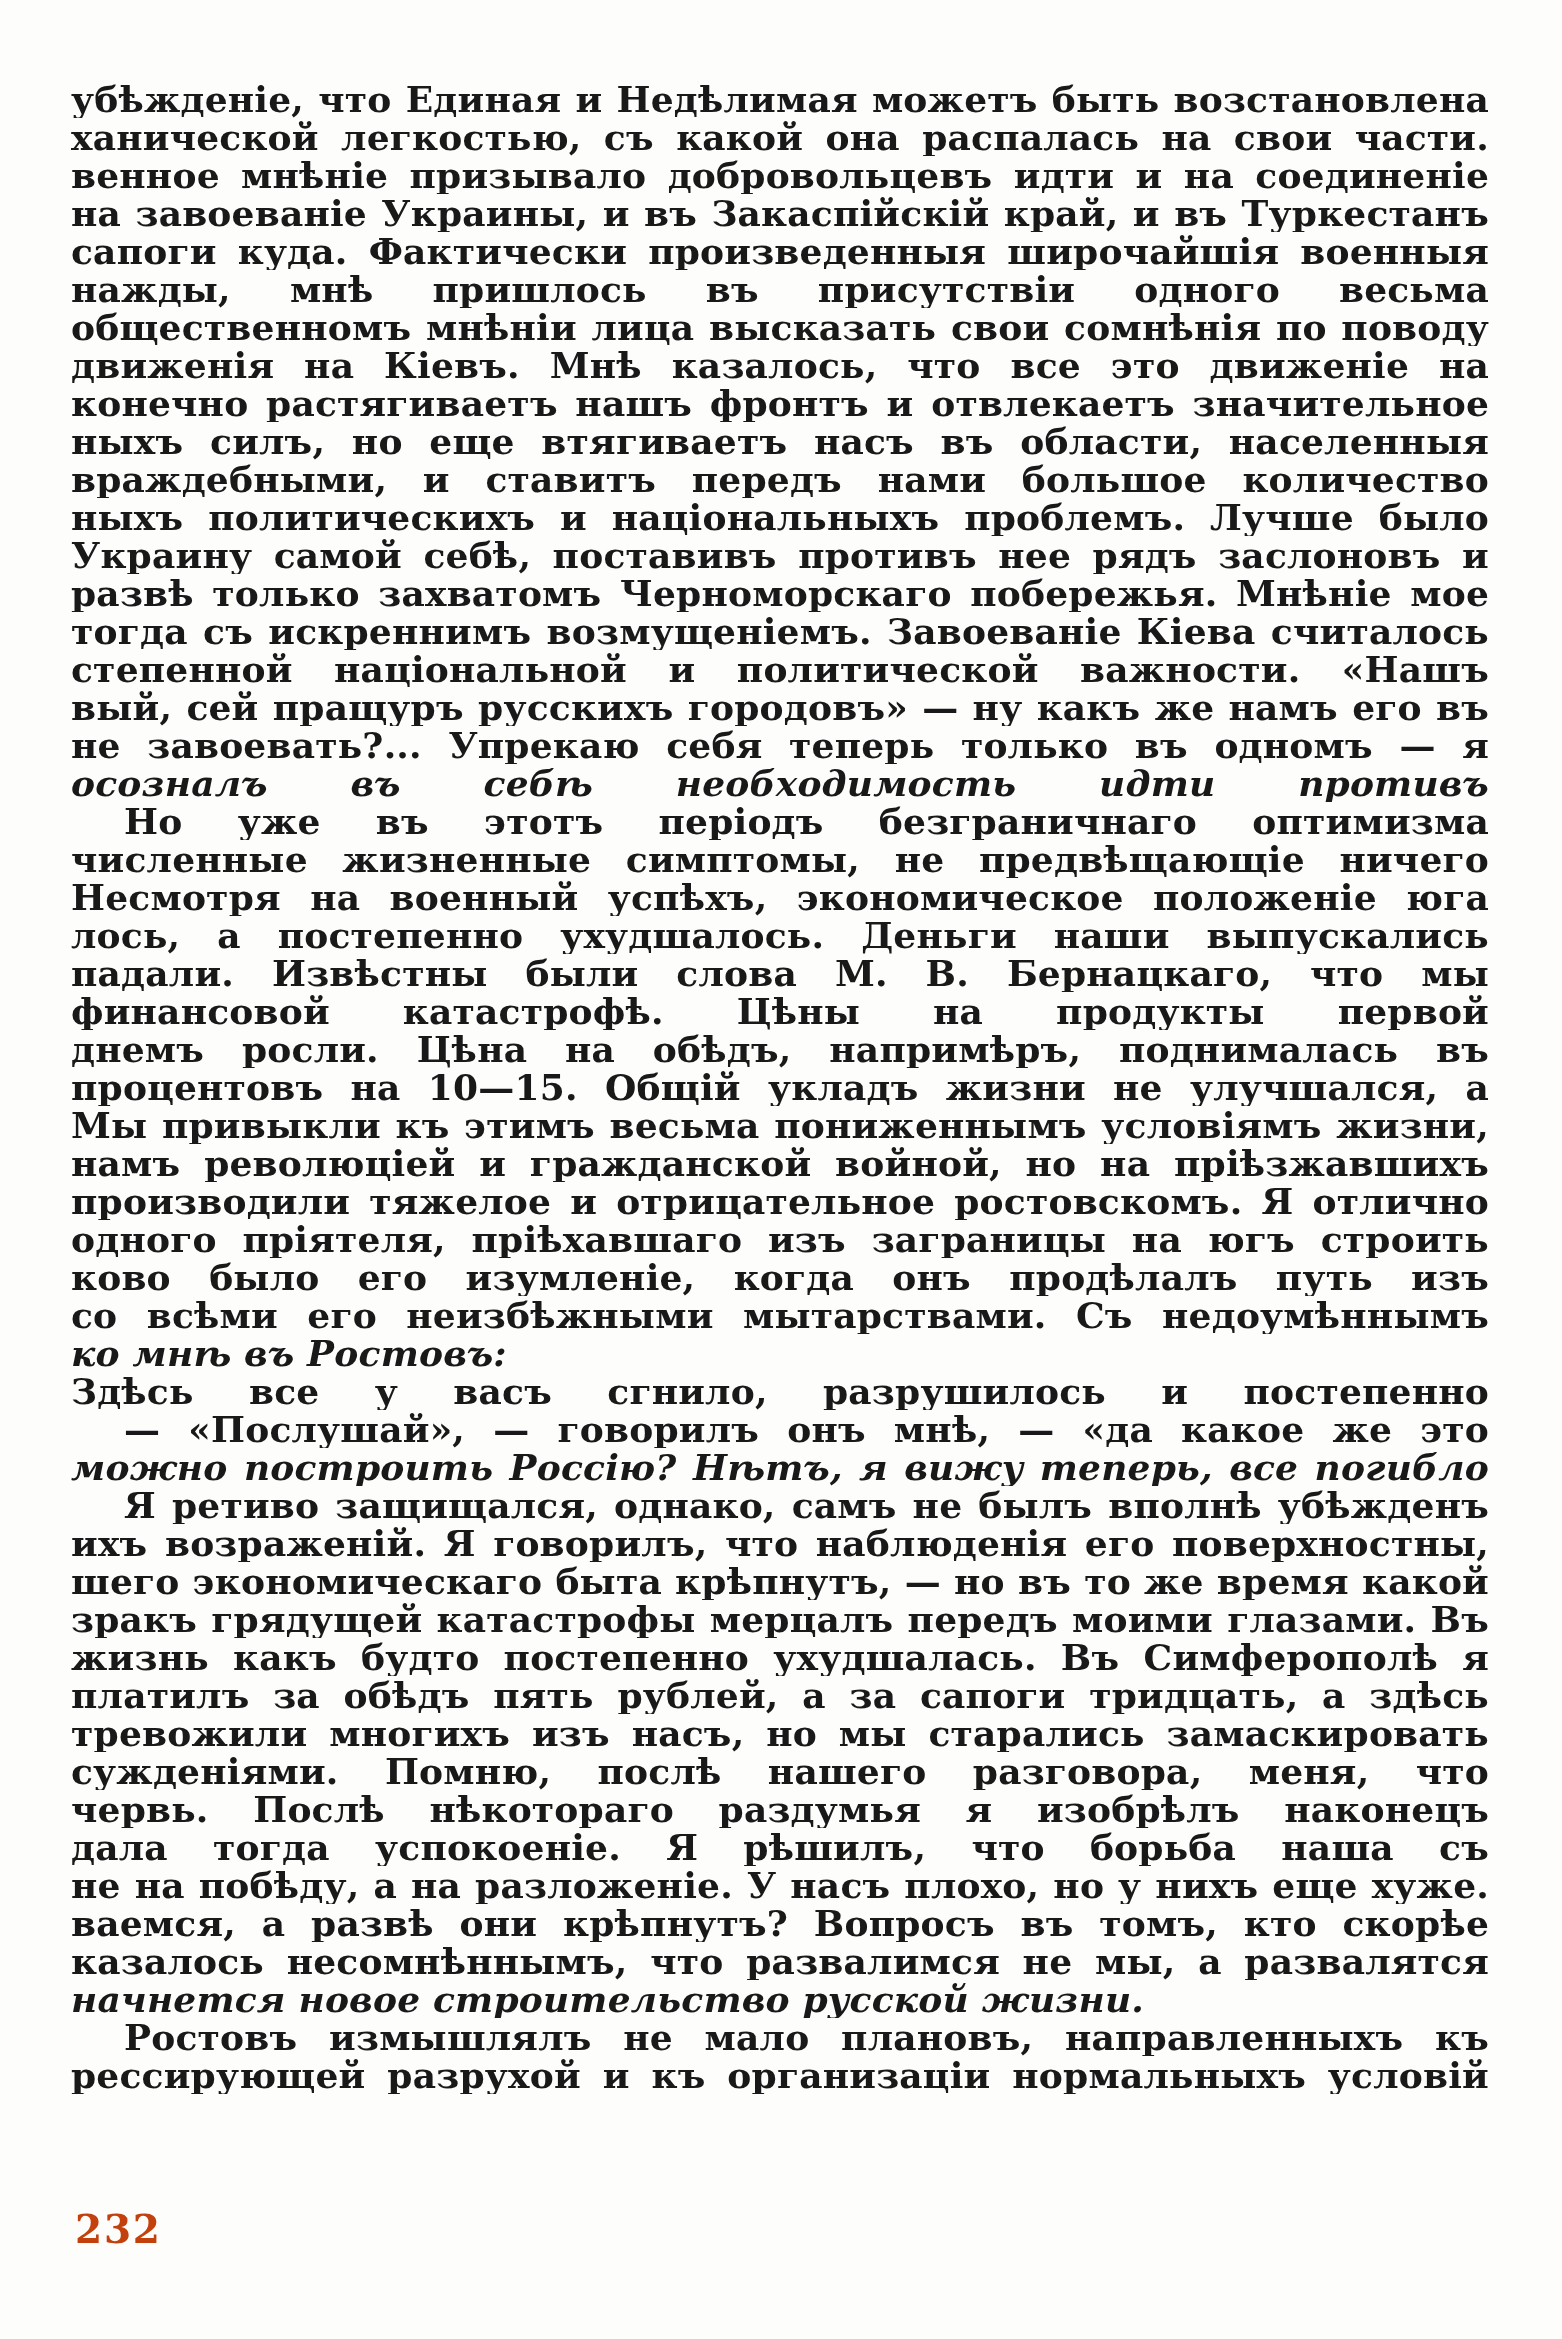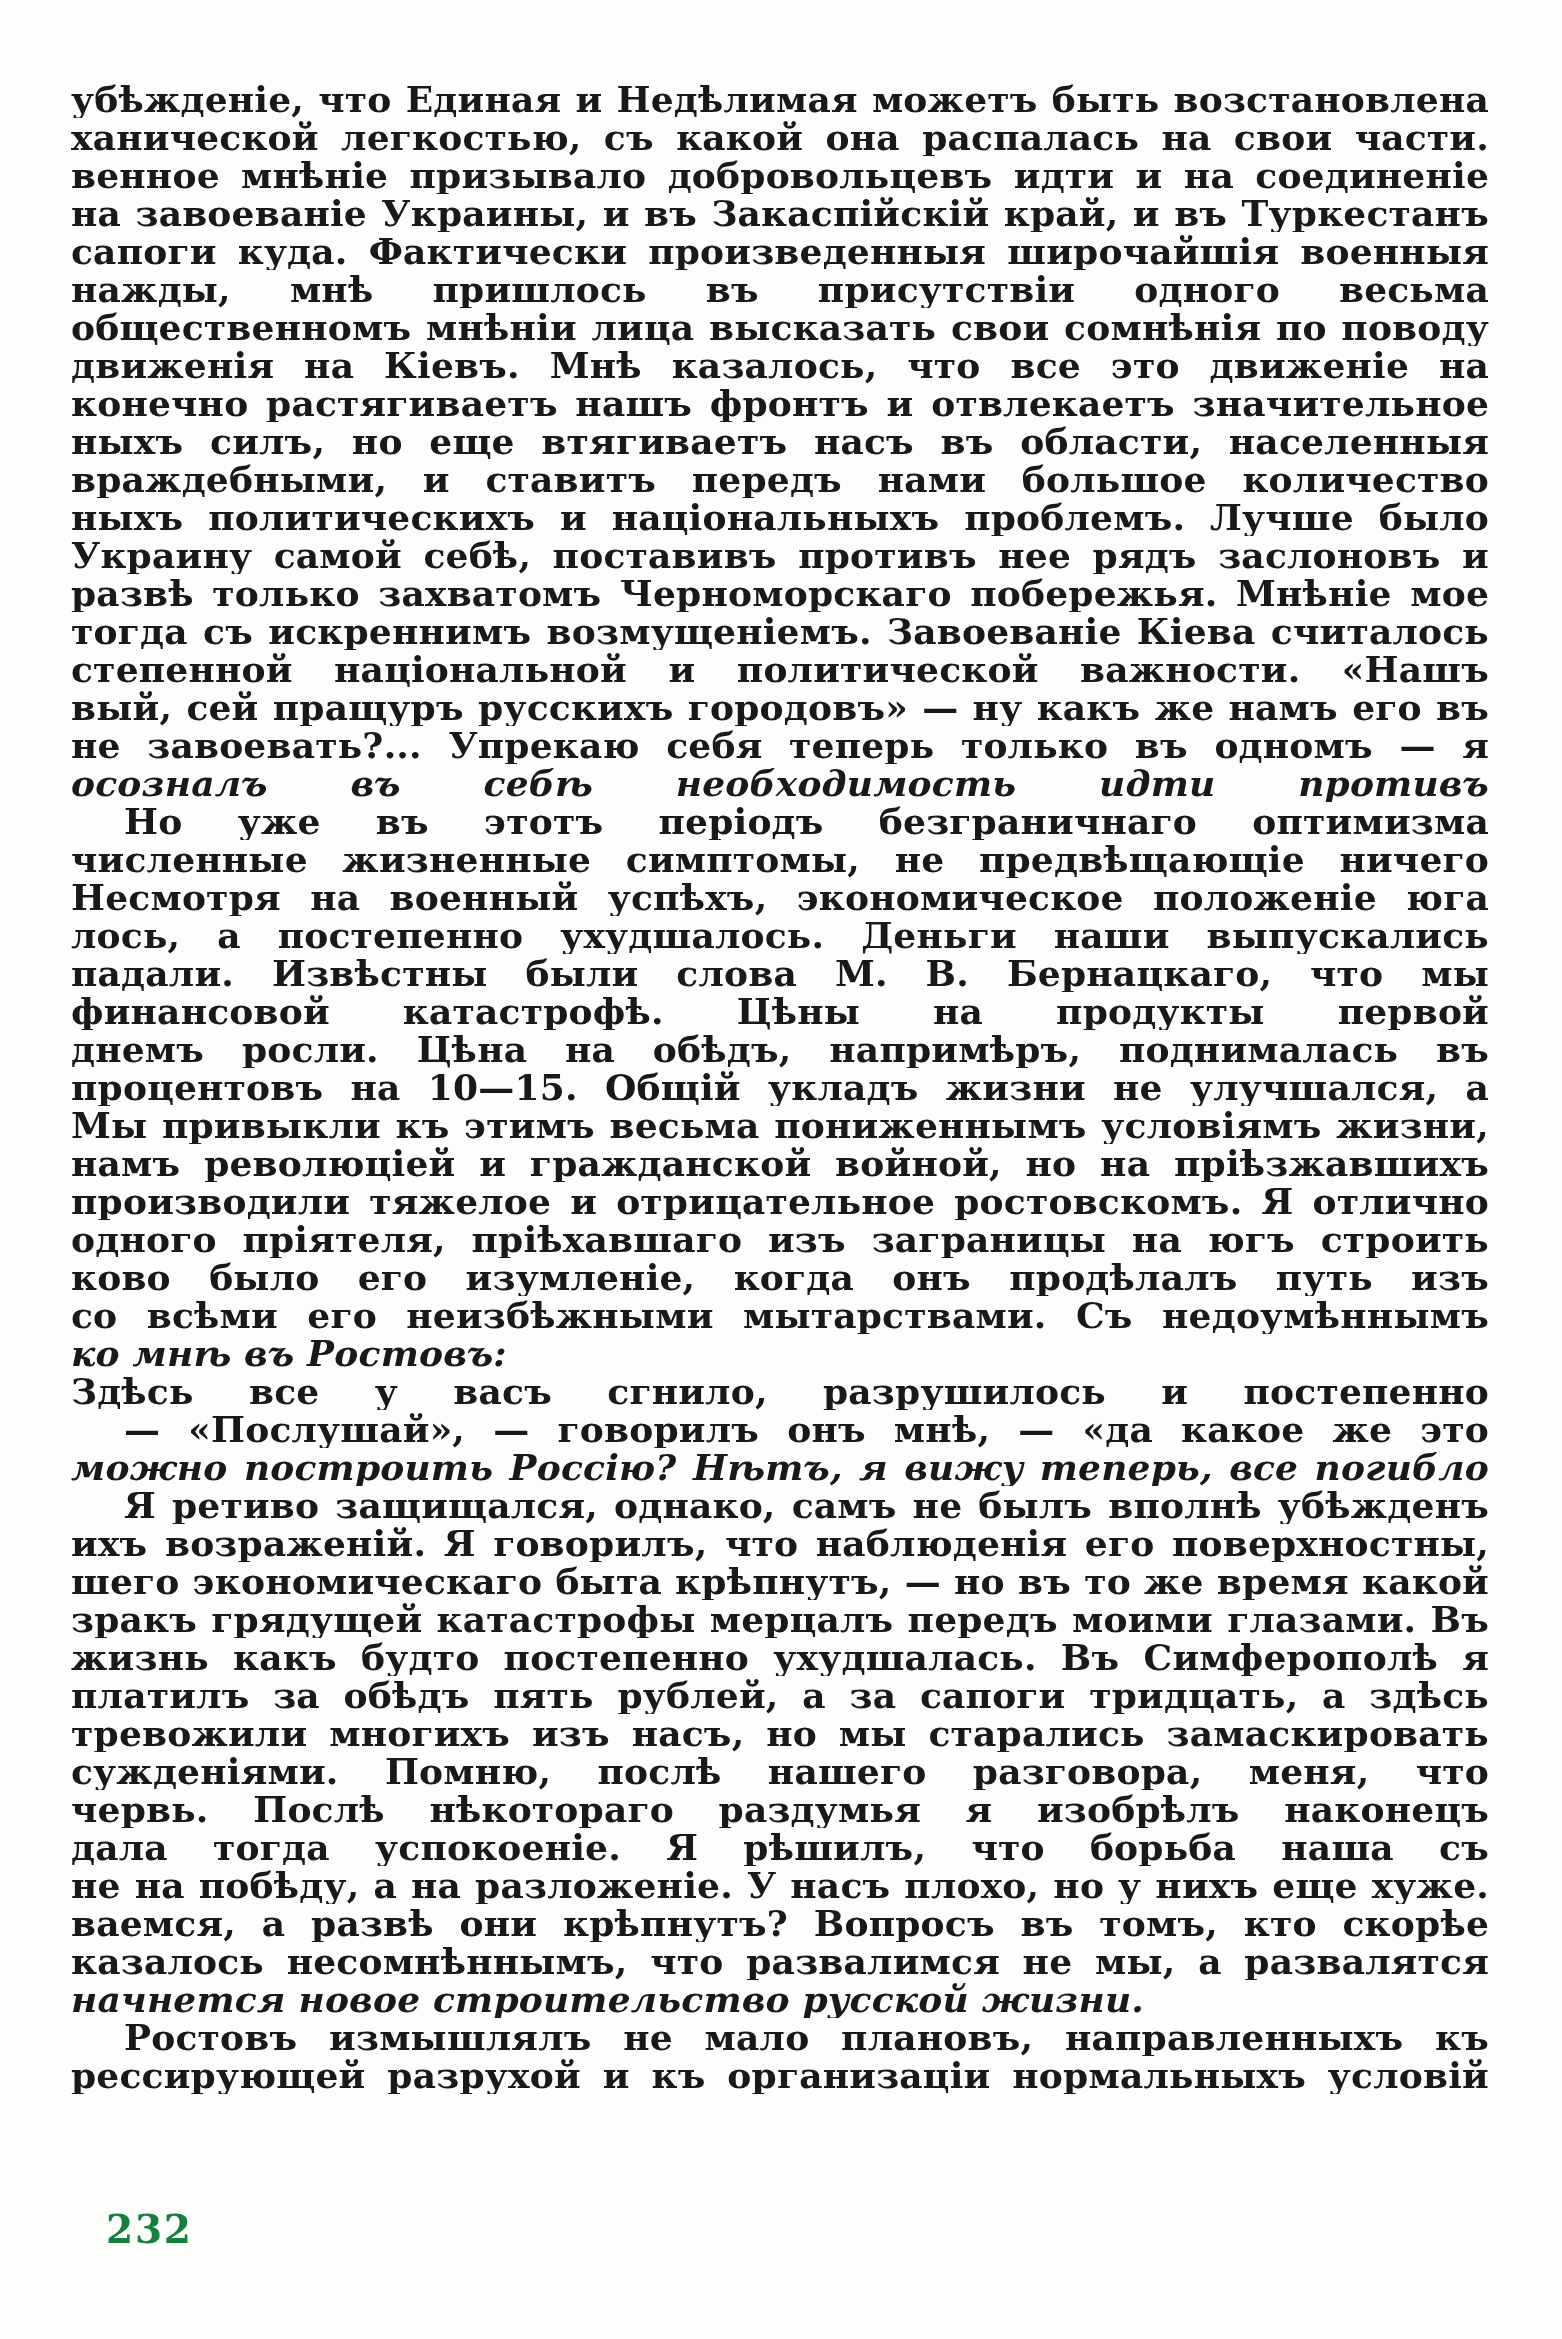--- a/index.html
+++ b/index.html
@@ -35,26 +35,26 @@
   }
   .line.parend {
     text-align-last: left;
     font-style: italic;
   }
   .line.indent {
     text-indent: 53px;
   }
   .pagenum {
     position: absolute;
-    left: 106px;
+    left: 75px;
     top: 2206px;
     font-size: 39px;
     font-weight: 700;
     letter-spacing: 1.8px;
-    color: #15803d;
+    color: #c2410c;
   }
 </style>
 </head>
 <body>
 
 <div class="page">
   <div class="textblock">
       <div class="line">убѣжденіе, что Единая и Недѣлимая можетъ быть возстановлена съ такой же ме-</div>
       <div class="line">ханической легкостью, съ какой она распалась на свои части.  Поэтому общест-</div>
       <div class="line">венное мнѣніе призывало добровольцевъ идти и на соединеніе съ Колчакомъ, и</div>

